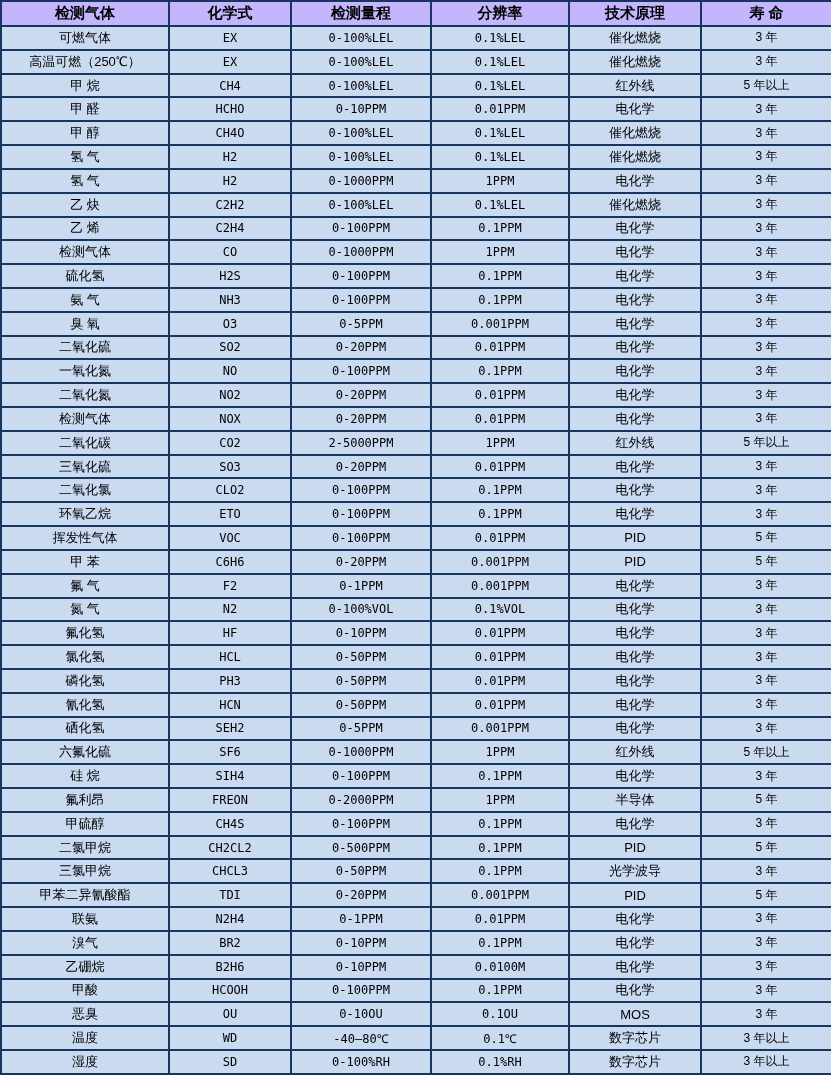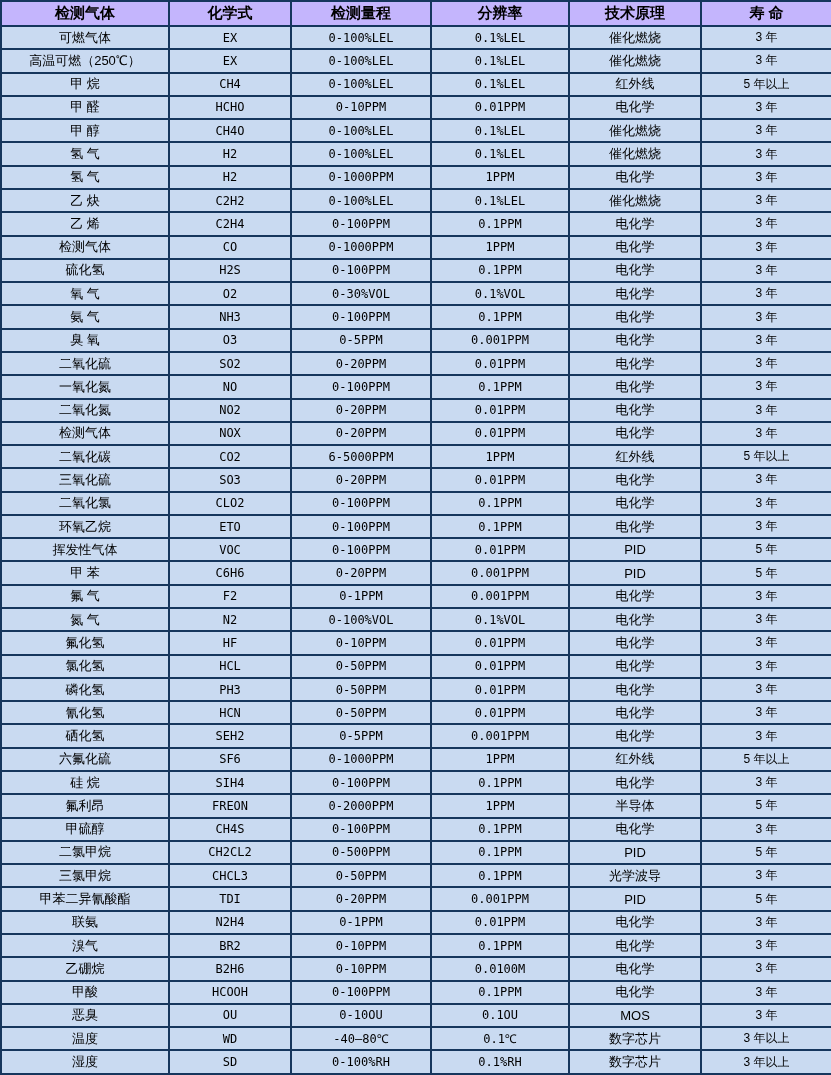--- a/index.html
+++ b/index.html
@@ -132,28 +132,20 @@
         </tr>
         <tr>
           <td class="c0">硫化氢</td>
           <td class="c1">H2S</td>
           <td class="c2">0-100PPM</td>
           <td class="c3">0.1PPM</td>
           <td class="c4">电化学</td>
           <td class="c5">3 年</td>
         </tr>
         <tr>
-          <td class="c0">氧 气</td>
-          <td class="c1">O2</td>
-          <td class="c2">0-30%VOL</td>
-          <td class="c3">0.1%VOL</td>
-          <td class="c4">电化学</td>
-          <td class="c5">3 年</td>
-        </tr>
-        <tr>
           <td class="c0">氨 气</td>
           <td class="c1">NH3</td>
           <td class="c2">0-100PPM</td>
           <td class="c3">0.1PPM</td>
           <td class="c4">电化学</td>
           <td class="c5">3 年</td>
         </tr>
         <tr>
           <td class="c0">臭 氧</td>
           <td class="c1">O3</td>
@@ -190,21 +182,21 @@
           <td class="c0">检测气体</td>
           <td class="c1">NOX</td>
           <td class="c2">0-20PPM</td>
           <td class="c3">0.01PPM</td>
           <td class="c4">电化学</td>
           <td class="c5">3 年</td>
         </tr>
         <tr>
           <td class="c0">二氧化碳</td>
           <td class="c1">CO2</td>
-          <td class="c2">6-5000PPM</td>
+          <td class="c2">2-5000PPM</td>
           <td class="c3">1PPM</td>
           <td class="c4">红外线</td>
           <td class="c5">5 年以上</td>
         </tr>
         <tr>
           <td class="c0">三氧化硫</td>
           <td class="c1">SO3</td>
           <td class="c2">0-20PPM</td>
           <td class="c3">0.01PPM</td>
           <td class="c4">电化学</td>

